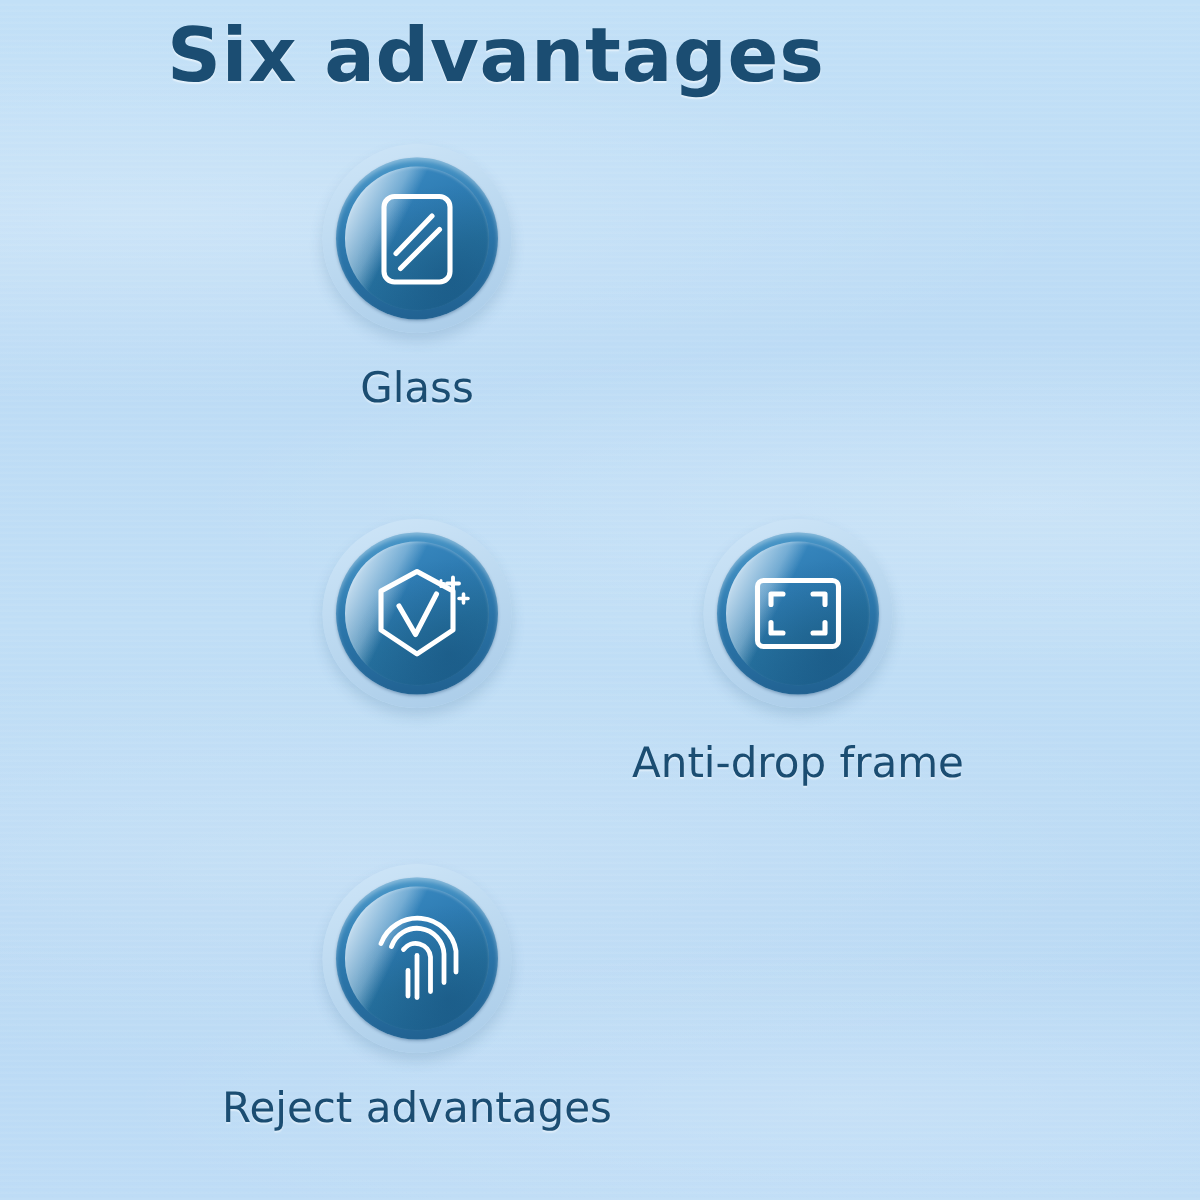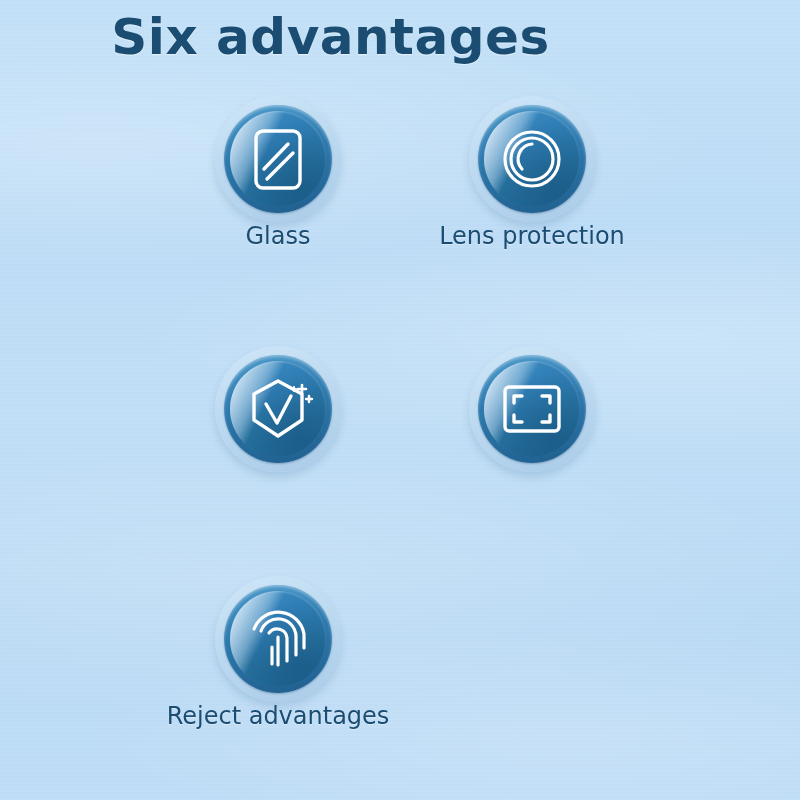--- a/index.html
+++ b/index.html
@@ -150,21 +150,22 @@
     position: absolute;
     left: 6px;
     top: 6px;
     width: 96px;
     height: 96px;
     z-index: 4;
   }
   .glyph svg { display: block; width: 96px; height: 96px; }
 
   .label {
-    font-size: 24px;
+    margin-top: 20px;
+    font-size: 28px;
     font-weight: 500;
     color: #1b4d72;
     text-shadow: 0 1px 1px rgba(255,255,255,0.45);
     white-space: nowrap;
   }
 </style>
 </head>
 <body>
 
 <div id="page">
@@ -187,40 +188,20 @@
                 <line x1="34" y1="58" x2="58" y2="33"></line>
                 <line x1="37" y1="68" x2="63" y2="42"></line>
               </svg>
             </div>
           </div>
         </div>
       </div>
       <div class="label">Glass</div>
     </div>
 
-    <div class="cell row0 col1">
-      <div class="badge-wrap">
-        <div class="badge">
-          <div class="ring">
-            <div class="disc">
-              <div class="gloss"></div>
-              <div class="shade"></div>
-            </div>
-            <div class="glyph">
-              <svg viewBox="0 0 96 96" fill="none" stroke="#ffffff" stroke-width="3.2" stroke-linecap="round" stroke-linejoin="round">
-                <circle cx="48" cy="48" r="27"></circle>
-                <circle cx="48" cy="48" r="21"></circle>
-                <path d="M48 33 A15 15 0 0 0 38 58"></path>
-              </svg>
-            </div>
-          </div>
-        </div>
-      </div>
-      <div class="label">Lens protection</div>
-    </div>
 
     <div class="cell row1 col0">
       <div class="badge-wrap">
         <div class="badge">
           <div class="ring">
             <div class="disc">
               <div class="gloss"></div>
               <div class="shade"></div>
             </div>
             <div class="glyph">
@@ -250,20 +231,21 @@
                 <rect x="21" y="26" width="54" height="44" rx="4" ry="4"></rect>
                 <path d="M30 42 L30 35 L38 35"></path>
                 <path d="M66 42 L66 35 L58 35"></path>
                 <path d="M30 54 L30 61 L38 61"></path>
                 <path d="M66 54 L66 61 L58 61"></path>
               </svg>
             </div>
           </div>
         </div>
       </div>
+      <div class="label">Anti-drop frame</div>
     </div>
 
     <div class="cell row2 col0">
       <div class="badge-wrap">
         <div class="badge">
           <div class="ring">
             <div class="disc">
               <div class="gloss"></div>
               <div class="shade"></div>
             </div>

